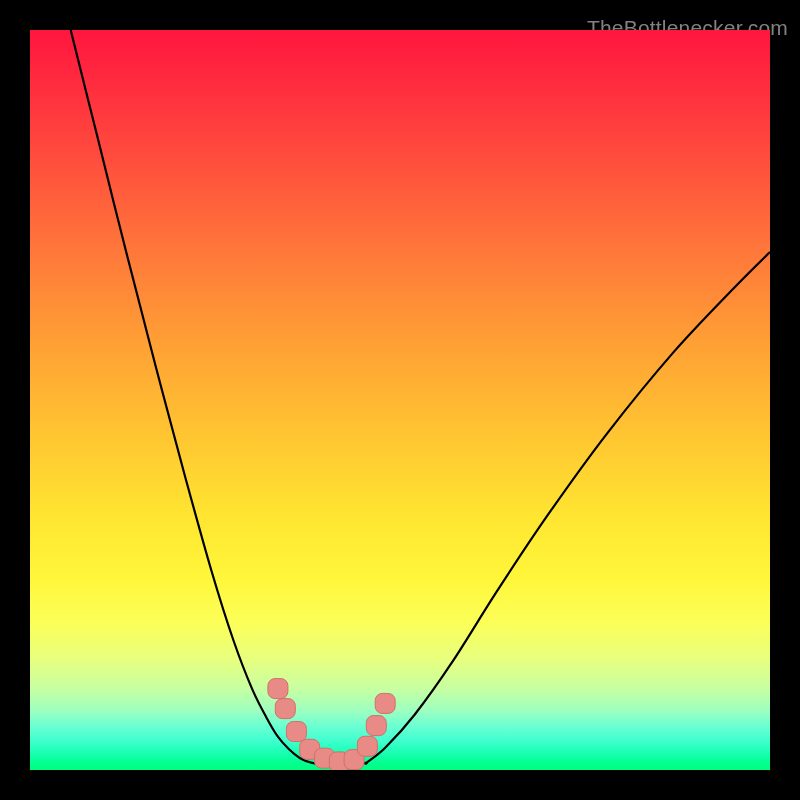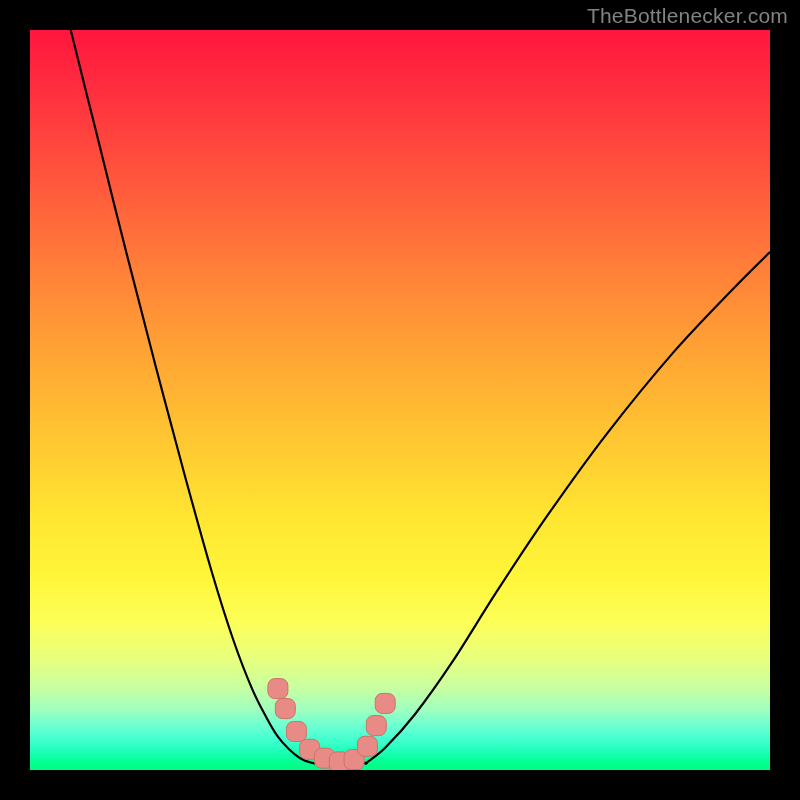--- a/index.html
+++ b/index.html
@@ -55,21 +55,21 @@
   }
   .curves {
     position: absolute;
     top: 0;
     left: 0;
     width: 740px;
     height: 740px;
   }
   .watermark {
     position: absolute;
-    top: 4px;
+    top: 16px;
     right: 12px;
     color: #828282;
     font-size: 21px;
     letter-spacing: 0.2px;
     font-weight: 400;
   }
 </style>
 </head>
 <body>
 

